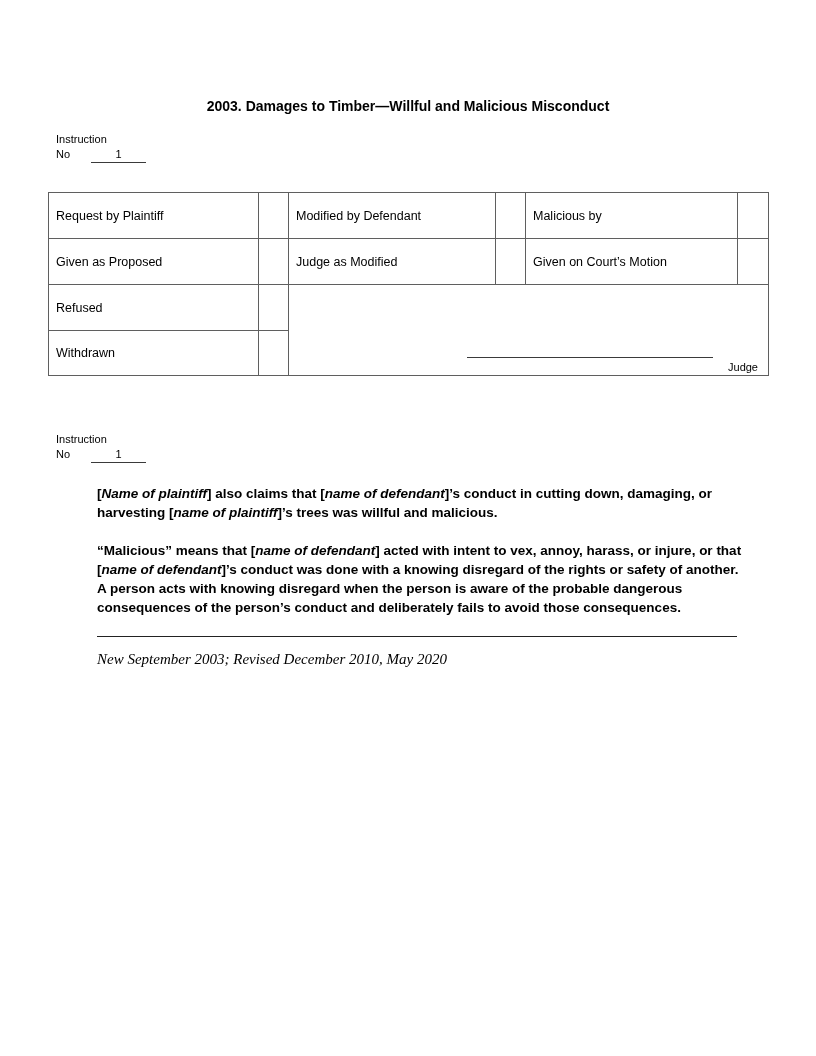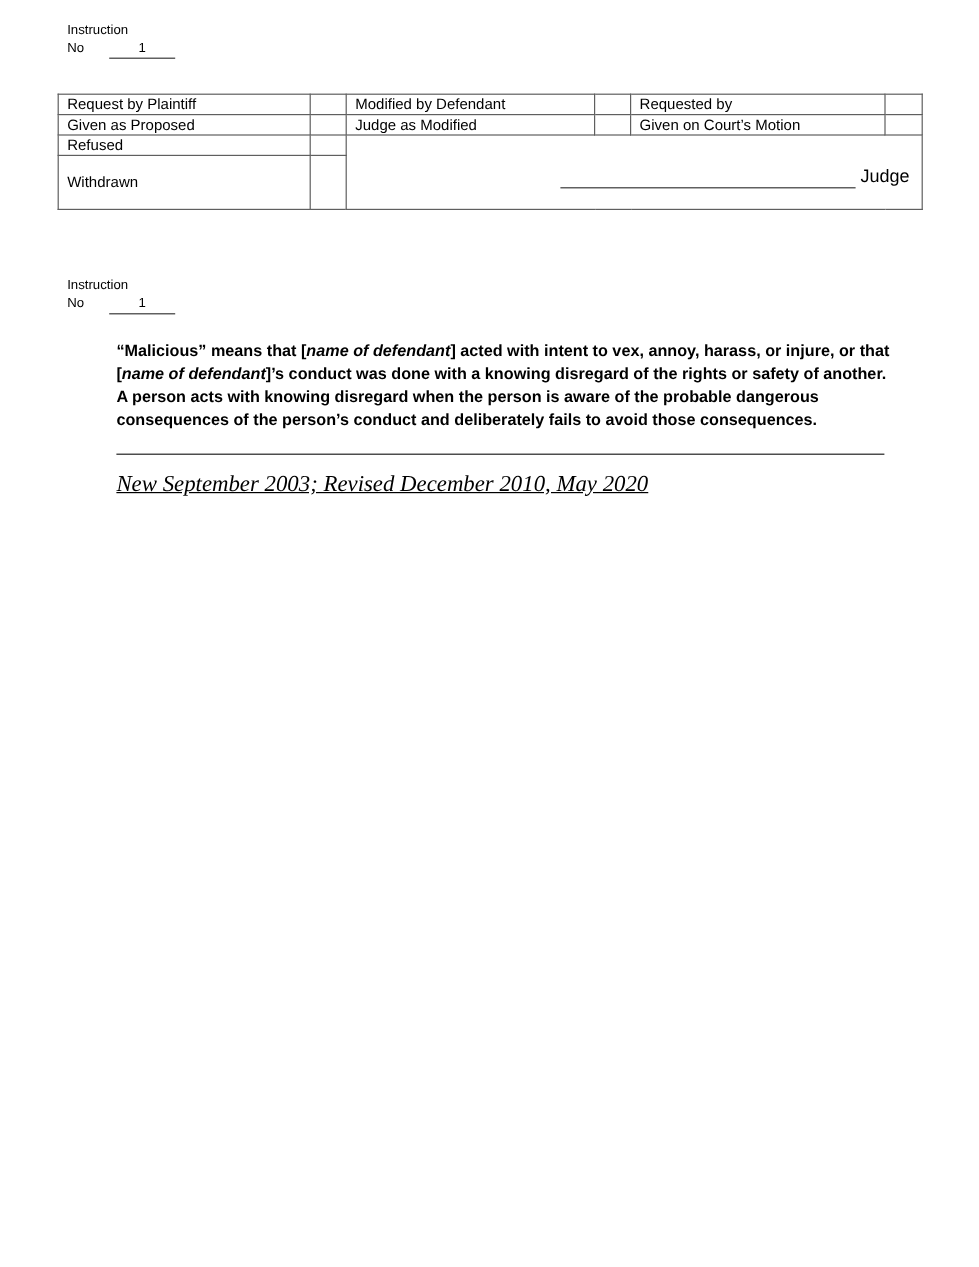--- a/index.html
+++ b/index.html
@@ -10,37 +10,38 @@
   .doc-title { padding-top:98px; text-align:center; font-size:14px; font-weight:bold; }
 
   .instr-block { margin-left:56px; font-size:11px; line-height:15px; }
   .instr-top { margin-top:18px; }
   .instr-mid { margin-top:56px; }
   .no-row { display:flex; align-items:flex-start; }
   .no-num { display:inline-block; width:55px; margin-left:21px; border-bottom:1px solid #3a3a3a; text-align:center; }
 
   table.request-table { border-collapse:collapse; table-layout:fixed; width:720px; margin:29px 0 0 48px; font-size:12.5px; }
   table.request-table td { border:1px solid #5f5f5f; padding:0 7px; vertical-align:middle; }
-  tr.r-std { height:17px; }
+  tr.r-std { height:46px; }
   tr.r-last { height:45px; }
   td.sig-cell { position:relative; }
   .sig-line { position:absolute; right:55px; bottom:17px; width:246px; border-bottom:1px solid #3a3a3a; }
-  .judge-label { position:absolute; right:10px; bottom:18px; font-size:15px; }
+  .judge-label { position:absolute; right:10px; bottom:2px; font-size:11px; }
 
   .body-text { margin:21px 0 0 97px; width:646px; font-size:13.5px; font-weight:bold; line-height:19px; }
   .body-text p { margin-bottom:19px; }
 
   .divider { margin:17px 0 0 97px; width:640px; border-top:1px solid #222; }
-  .revision { margin:14px 0 0 97px; font-family:"Liberation Serif", serif; font-style:italic; font-size:19px;text-decoration:underline; }
+  .revision { margin:14px 0 0 97px; font-family:"Liberation Serif", serif; font-style:italic; font-size:15px; }
 </style>
 </head>
 <body>
 
 <div class="page">
 
+  <div class="doc-title">2003. Damages to Timber—Willful and Malicious Misconduct</div>
 
   <div class="instr-block instr-top">
     <div>Instruction</div>
     <div class="no-row">
       <span>No</span>
       <span class="no-num">1</span>
     </div>
   </div>
 
   <table class="request-table">
@@ -51,21 +52,21 @@
         <col style="width:30px">
         <col style="width:212px">
         <col style="width:31px">
     </colgroup>
     <tbody>
       <tr class="r-std">
         <td>Request by Plaintiff</td>
         <td></td>
         <td>Modified by Defendant</td>
         <td></td>
-        <td>Requested by</td>
+        <td>Malicious by</td>
         <td></td>
       </tr>
       <tr class="r-std">
         <td>Given as Proposed</td>
         <td></td>
         <td>Judge as Modified</td>
         <td></td>
         <td>Given on Court’s Motion</td>
         <td></td>
       </tr>
@@ -86,19 +87,20 @@
 
   <div class="instr-block instr-mid">
     <div>Instruction</div>
     <div class="no-row">
       <span>No</span>
       <span class="no-num">1</span>
     </div>
   </div>
 
   <div class="body-text">
+    <p><span>[</span><span style="font-style: italic;">Name of plaintiff</span><span>] also claims that [</span><span style="font-style: italic;">name of defendant</span><span>]’s conduct in cutting down, damaging, or harvesting [</span><span style="font-style: italic;">name of plaintiff</span><span>]’s trees was willful and malicious.</span></p>
     <p><span>“Malicious” means that [</span><span style="font-style: italic;">name of defendant</span><span>] acted with intent to vex, annoy, harass, or injure, or that [</span><span style="font-style: italic;">name of defendant</span><span>]’s conduct was done with a knowing disregard of the rights or safety of another. A person acts with knowing disregard when the person is aware of the probable dangerous consequences of the person’s conduct and deliberately fails to avoid those consequences.</span></p>
   </div>
 
   <div class="divider"></div>
   <div class="revision">New September 2003; Revised December 2010, May 2020</div>
 
 </div>
 
 </body></html>

